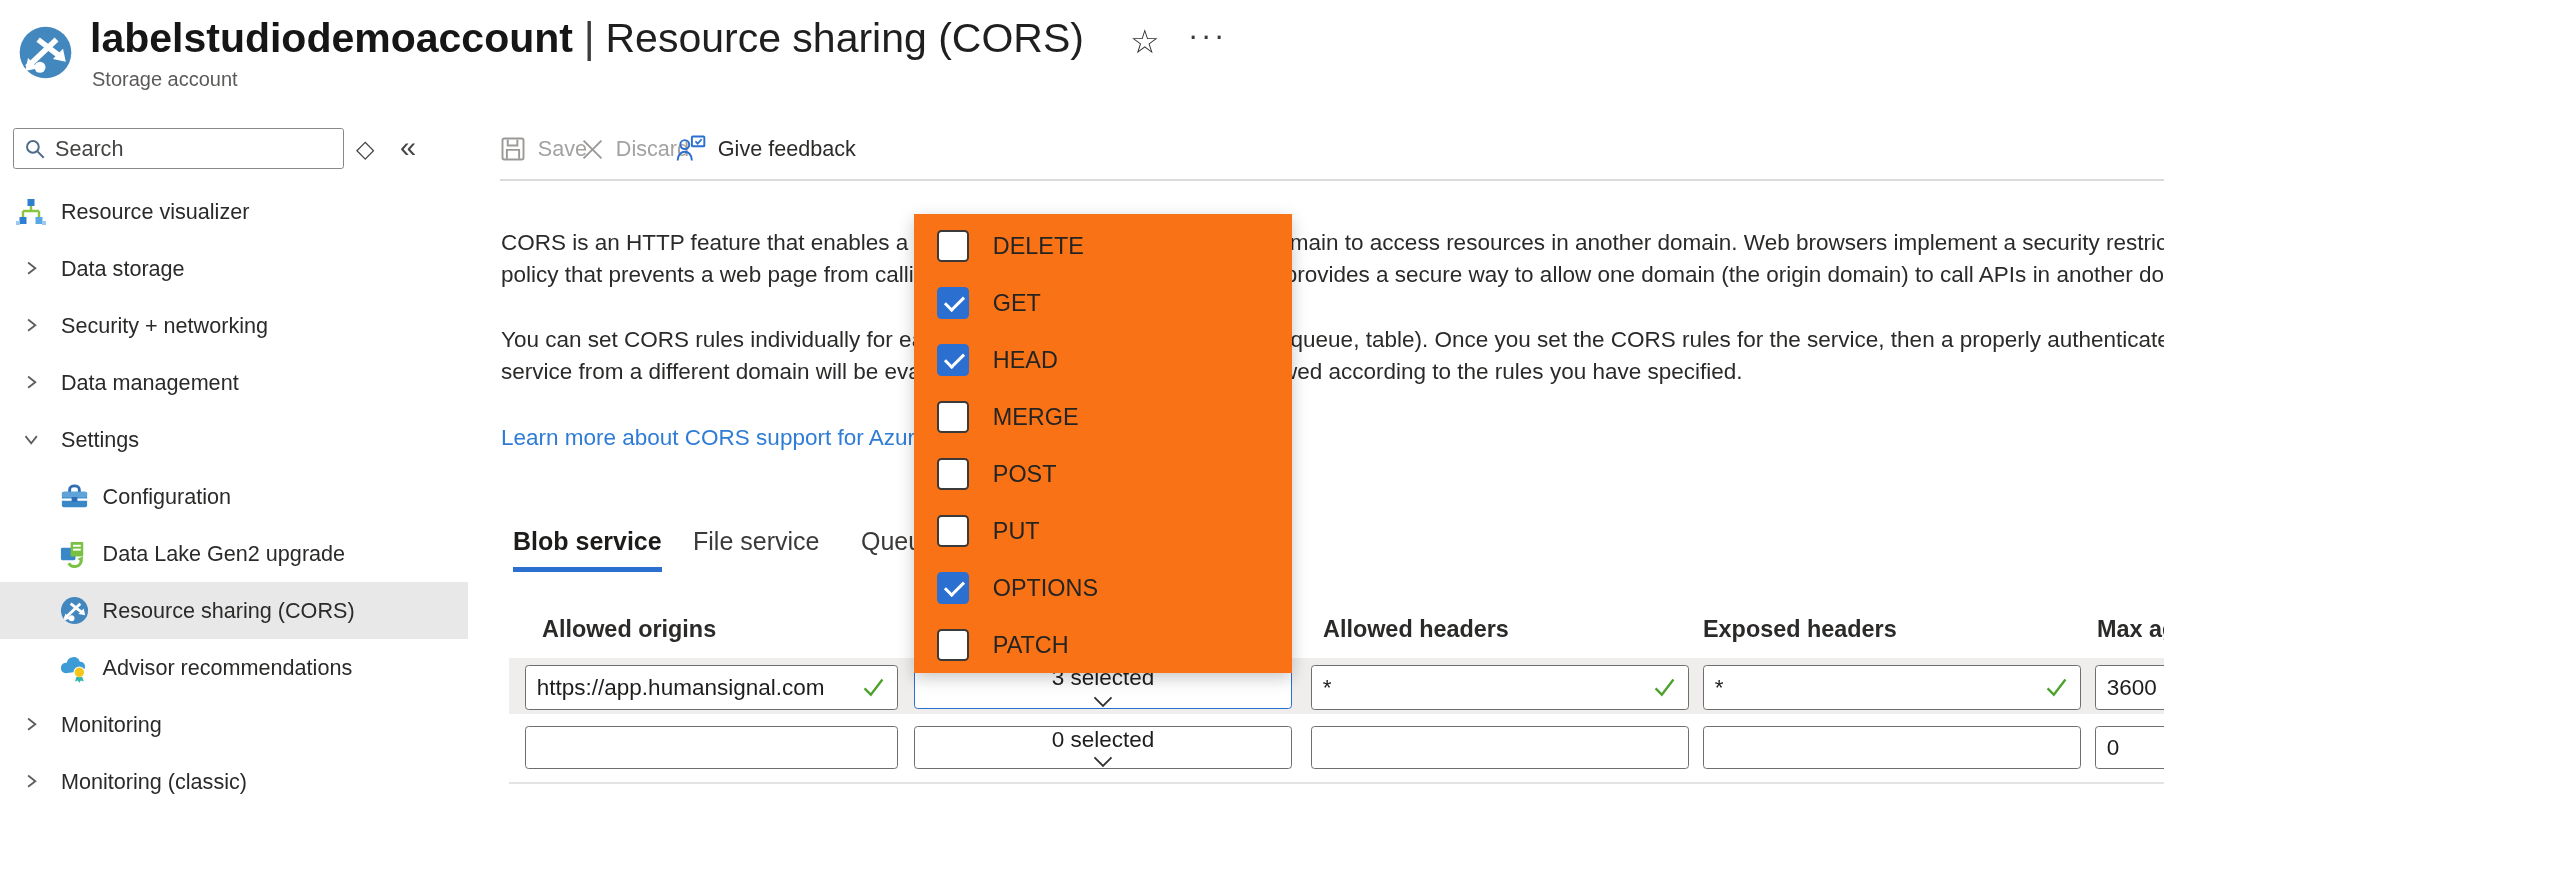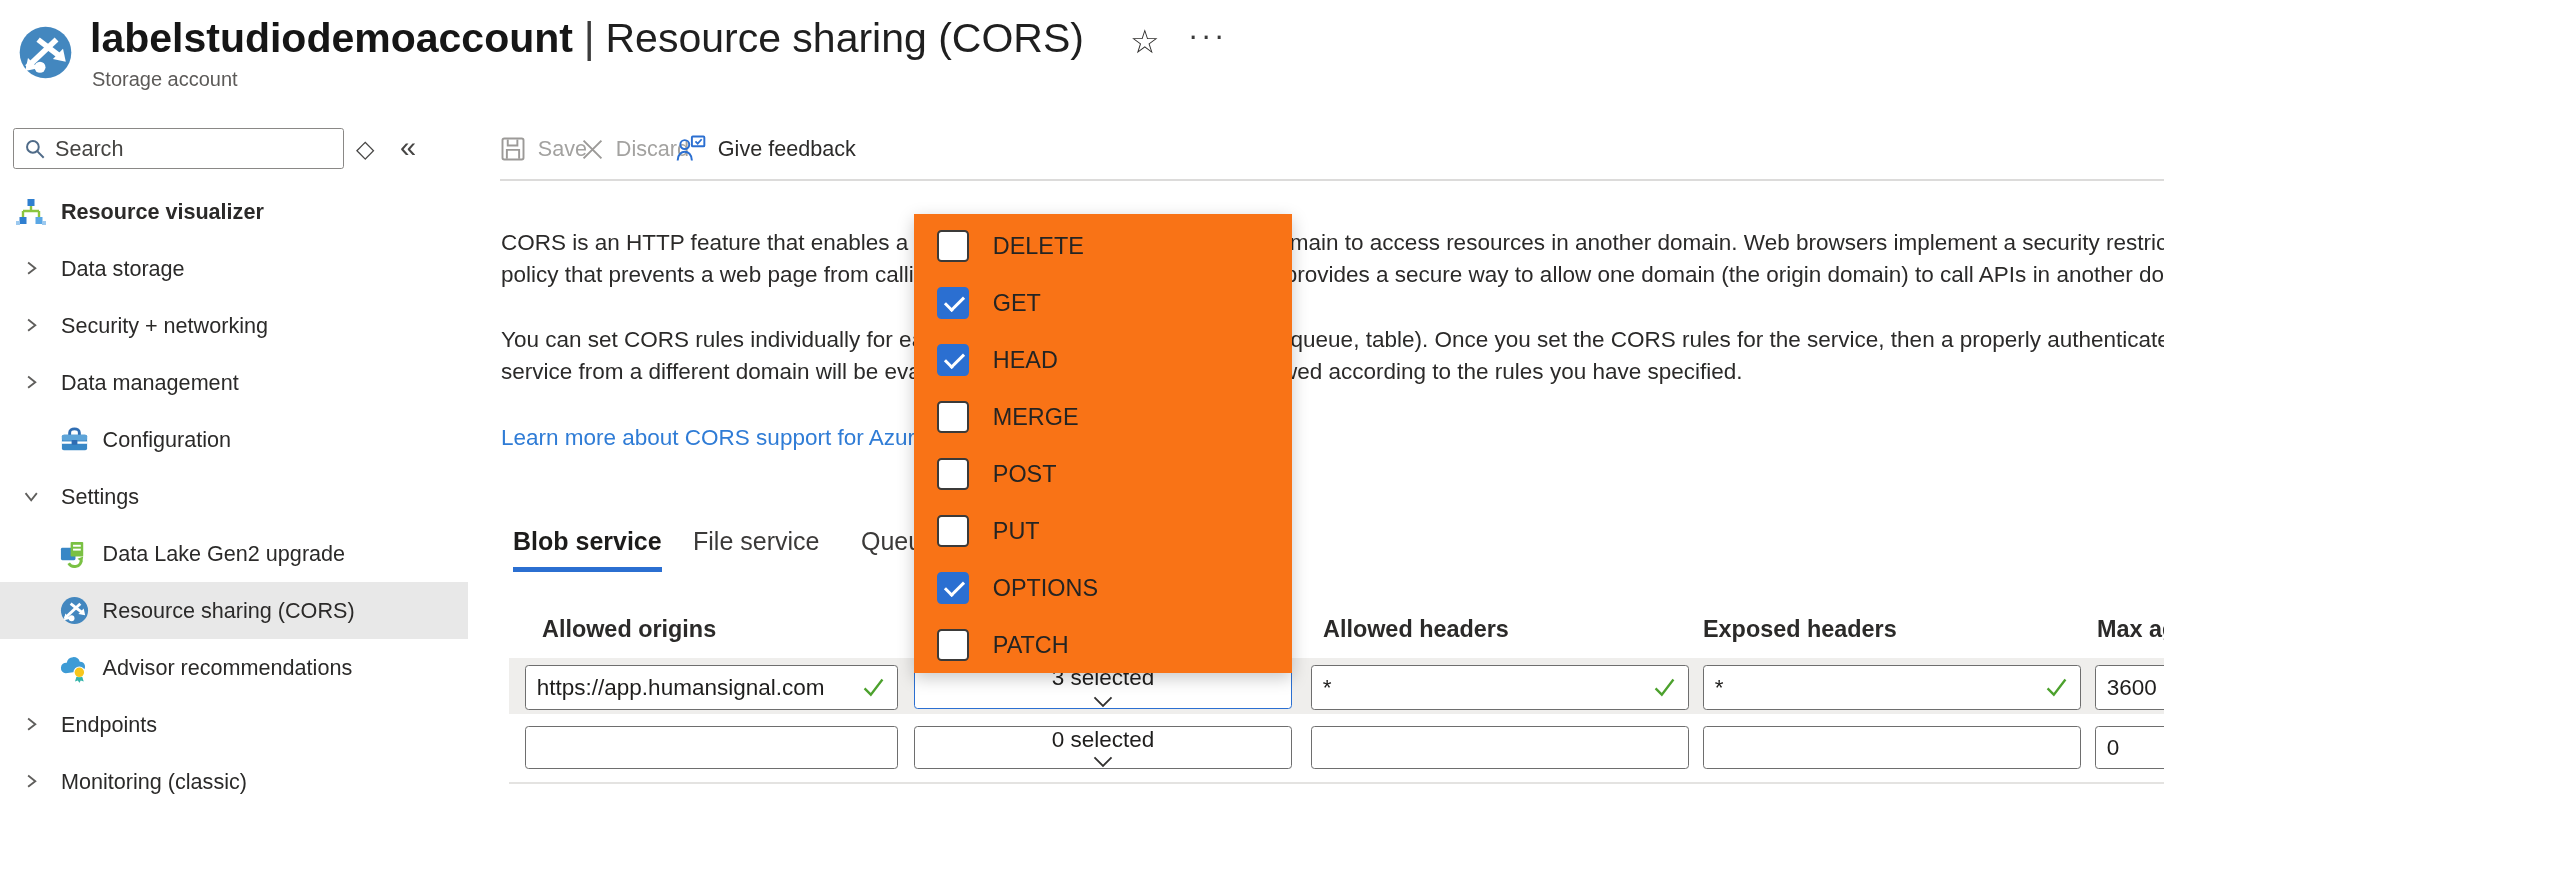--- a/index.html
+++ b/index.html
@@ -20,21 +20,21 @@
                display: flex; align-items: center; padding: 0 9px; background: #fff; }
   .searchbox input { border: 0; outline: 0; flex: 1; font-family: inherit; font-size: 21.6px; color: #15803d; margin-left: 9px; min-width: 0; background: transparent; }
   .searchbox input::placeholder { color: #454442; opacity: 1; }
   .sb-tool { font-size: 24px; color: #474645; cursor: pointer; line-height: 1; }
 
   .menu { left: 0; top: 183px; width: 486px; position: absolute; }
   .mi { height: 57px; display: flex; align-items: center; font-size: 21.6px; color: #2b2a29; cursor: pointer; white-space: nowrap; }
   .mi .chev { width: 34px; margin-left: 14.4px; flex: none; display: flex; justify-content: center; }
   .mi .lbl-top { margin-left: 12.6px; }
   .mi.iconitem .micon { margin-left: 14.4px; width: 34px; flex: none; display: flex; justify-content: center; }
-  .mi.iconitem .lbl-top { margin-left: 12.6px; font-weight: bold; }
+  .mi.iconitem .lbl-top { margin-left: 12.6px; }
   .mi.sub .micon { margin-left: 58px; width: 32px; flex: none; display: flex; justify-content: center; }
   .mi.sub .lbl-sub { margin-left: 12.6px; }
   .mi.selected { background: #e8e8e8; width: 468px; }
 
   
   .tbtn { top: 131px; height: 36px; display: flex; align-items: center; gap: 10.8px; cursor: pointer; }
   .tbtn .tlabel { font-size: 21.6px; }
   .tbtn.disabled .tlabel { color: #a3a2a0; }
   .tbtn.enabled .tlabel { color: #2c2b2a; }
   .tb-divider { left: 500px; top: 179px; width: 2063px; height: 1.8px; background: #dcdbda; }
@@ -141,40 +141,40 @@
 
     <div class="mi">
       <span class="chev">
         <svg width="14.4" height="14.4" viewBox="0 0 14 14">
             <path d="M4 1.5 L11 7 L4 12.5" stroke="#5f5e5c" stroke-width="1.8" fill="none"></path>
           </svg>
       </span>
       <span class="lbl-top">Data management</span>
     </div>
 
+    <div class="mi">
+      <span class="chev">
+        <svg width="14.4" height="14.4" viewBox="0 0 14 14">
+            <path d="M1.5 4 L7 11 L12.5 4" stroke="#5f5e5c" stroke-width="1.8" fill="none"></path>
+          </svg>
+      </span>
+      <span class="lbl-top">Settings</span>
+    </div>
+
     <div class="mi sub">
       <span class="micon">
         <svg width="31" height="31" viewBox="0 0 32 32">
           <path d="M11 12 v-3 a5 4 0 0 1 10 0 v3" stroke="#2f6db3" stroke-width="3" fill="none"></path>
           <rect x="3" y="11" width="26" height="16" rx="2" fill="#3887c6"></rect>
           <rect x="3" y="11" width="26" height="6" rx="2" fill="#5ea4d8"></rect>
           <rect x="3" y="18" width="26" height="2.4" fill="#fff"></rect>
           <rect x="13" y="16.5" width="6" height="5" rx="1" fill="#2f6db3"></rect>
         </svg>
       </span>
       <span class="lbl-sub">Configuration</span>
-    </div>
-
-    <div class="mi">
-      <span class="chev">
-        <svg width="14.4" height="14.4" viewBox="0 0 14 14">
-            <path d="M1.5 4 L7 11 L12.5 4" stroke="#5f5e5c" stroke-width="1.8" fill="none"></path>
-          </svg>
-      </span>
-      <span class="lbl-top">Settings</span>
     </div>
 
     <div class="mi sub">
       <span class="micon">
         <svg width="31" height="31" viewBox="0 0 32 32">
           <rect x="2" y="10" width="15" height="13" rx="1.5" fill="#3887c6"></rect>
           <rect x="12" y="4" width="13" height="15" rx="1" fill="#7ac143"></rect>
           <rect x="14.5" y="7" width="8" height="2" fill="#fff"></rect>
           <rect x="14.5" y="11" width="8" height="2" fill="#fff"></rect>
           <path d="M10 26 a7 7 0 0 0 13 -3" stroke="#7ac143" stroke-width="3" fill="none"></path>
@@ -211,21 +211,21 @@
     </div>
 
 
 
     <div class="mi">
       <span class="chev">
         <svg width="14.4" height="14.4" viewBox="0 0 14 14">
             <path d="M4 1.5 L11 7 L4 12.5" stroke="#5f5e5c" stroke-width="1.8" fill="none"></path>
           </svg>
       </span>
-      <span class="lbl-top">Endpoints</span>
+      <span class="lbl-top">Monitoring</span>
     </div>
 
     <div class="mi">
       <span class="chev">
         <svg width="14.4" height="14.4" viewBox="0 0 14 14">
             <path d="M4 1.5 L11 7 L4 12.5" stroke="#5f5e5c" stroke-width="1.8" fill="none"></path>
           </svg>
       </span>
       <span class="lbl-top">Monitoring (classic)</span>
     </div>

